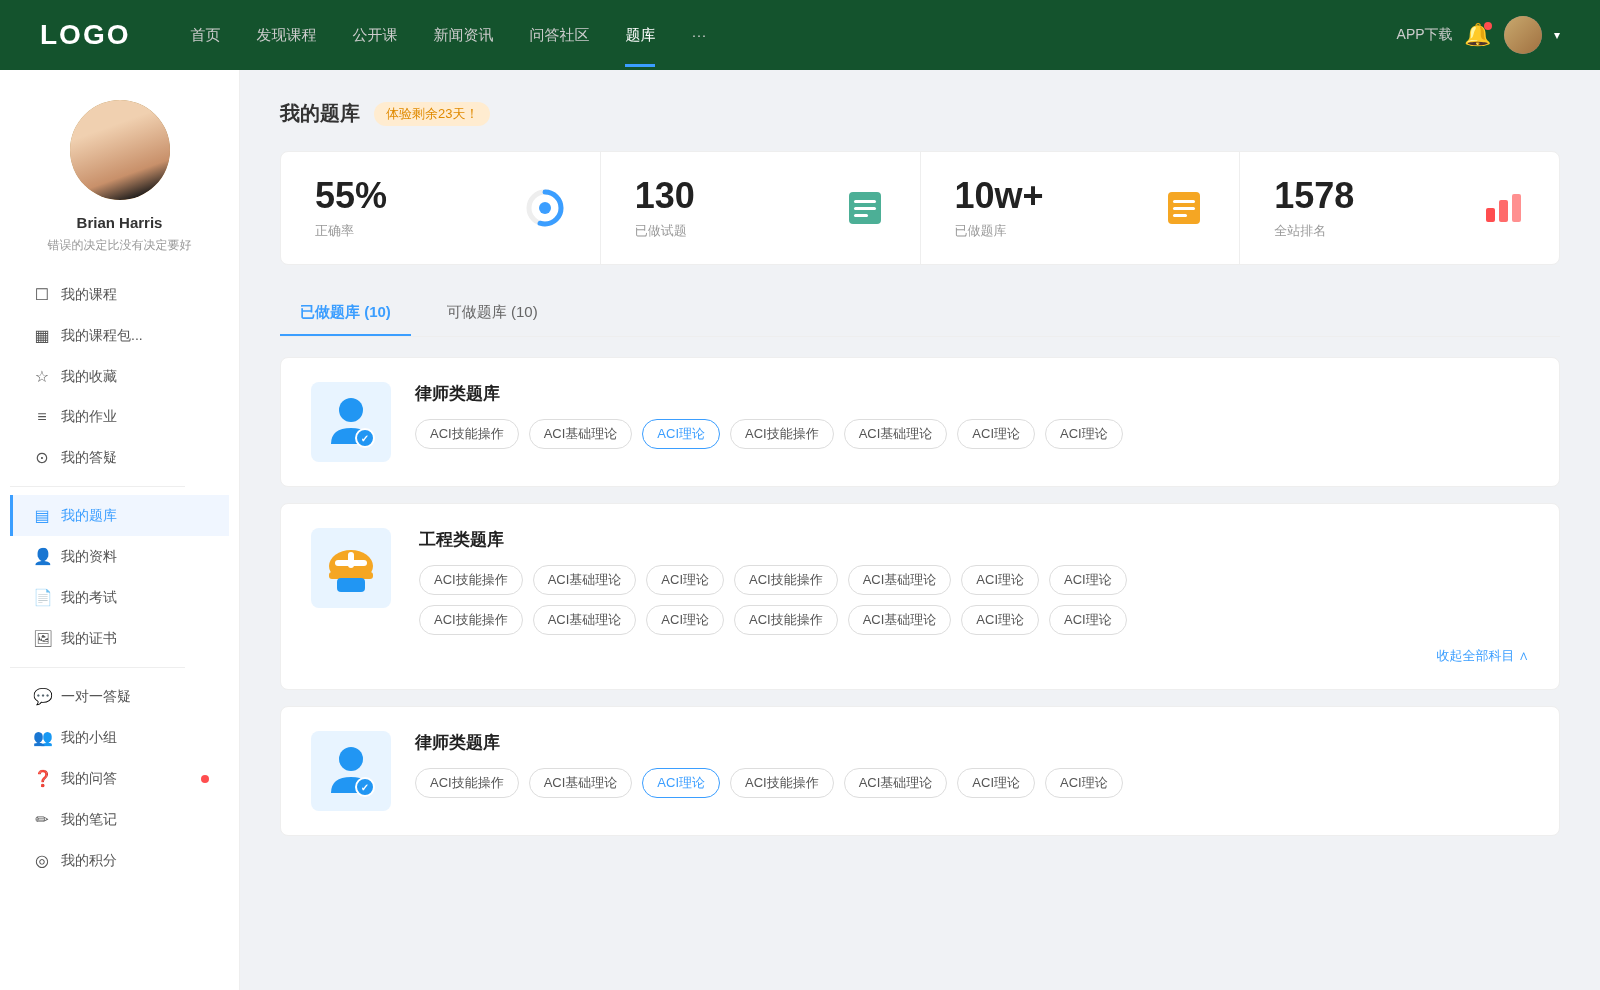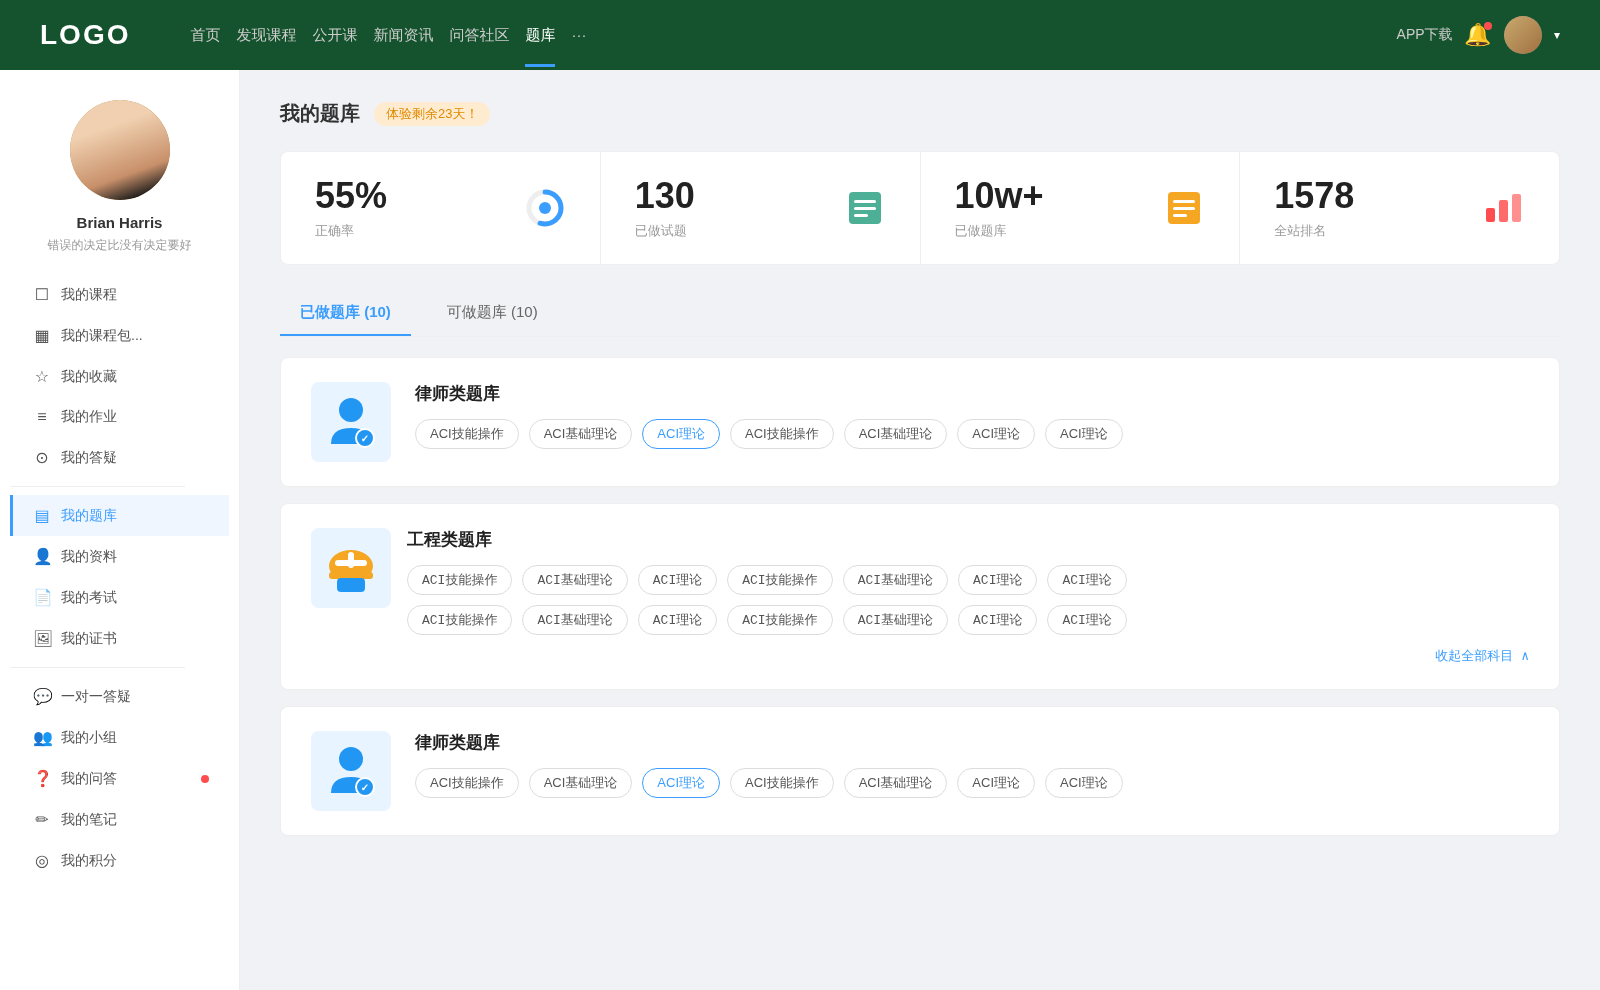--- a/index.html
+++ b/index.html
@@ -18,21 +18,21 @@
     }
     .navbar-logo {
       color: white;
       font-size: 28px;
       font-weight: bold;
       letter-spacing: 2px;
       margin-right: 60px;
     }
     .navbar-nav {
       display: flex;
-      gap: 16px;
+      gap: 36px;
       flex: 1;
     }
     .navbar-nav-item {
       color: #ccc;
       font-size: 15px;
       cursor: pointer;
       padding: 4px 0;
       position: relative;
     }
     .navbar-nav-item.active {
@@ -516,21 +516,21 @@
           <span class="qbank-tag active-tag">ACI理论</span>
           <span class="qbank-tag">ACI技能操作</span>
           <span class="qbank-tag">ACI基础理论</span>
           <span class="qbank-tag">ACI理论</span>
           <span class="qbank-tag">ACI理论</span>
         </div>
       </div>
     </div>
 
     <div class="qbank-card" style="flex-direction:column;">
-      <div style="display:flex; gap:16px;font-family:Liberation Mono, monospace;">
+      <div style="display:flex; gap:28px;">
         <div class="qbank-icon-wrap">
           <svg width="60" height="60" viewBox="0 0 60 60">
 
             <ellipse cx="30" cy="28" rx="22" ry="16" fill="#f5a623"></ellipse>
             <rect x="8" y="34" width="44" height="7" rx="3" fill="#f5a623"></rect>
             <rect x="16" y="40" width="28" height="14" rx="4" fill="#2196f3"></rect>
 
             <rect x="27" y="14" width="6" height="16" rx="3" fill="white"></rect>
             <rect x="14" y="22" width="32" height="6" rx="3" fill="white"></rect>
           </svg>

